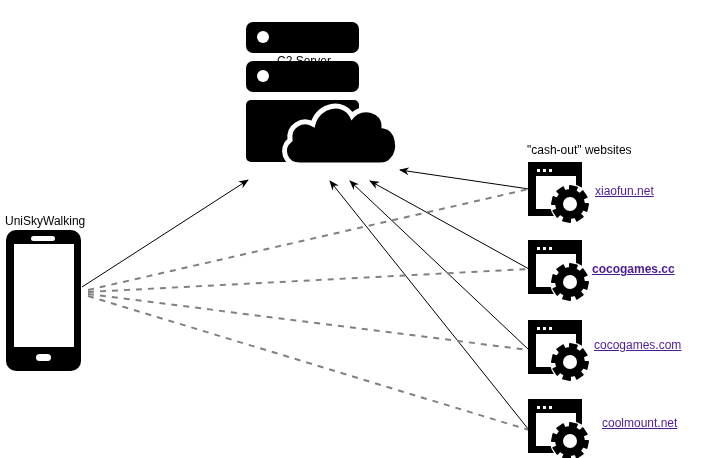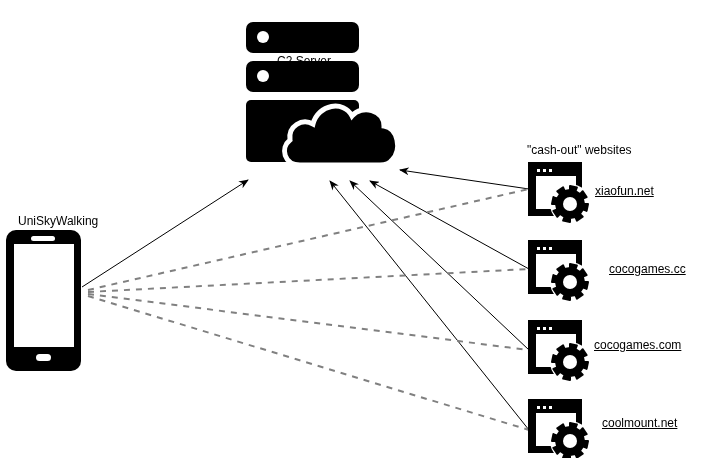--- a/index.html
+++ b/index.html
@@ -1,19 +1,19 @@
 <!DOCTYPE html>
 <html><head>
 <meta charset="utf-8">
 <style>
   html, body { margin: 0; padding: 0; background: #ffffff; }
   body { width: 722px; height: 458px; position: relative; overflow: hidden;
          font-family: "Liberation Sans", sans-serif; }
   .label { position: absolute; font-size: 12px; color: #000; white-space: nowrap; }
-  .link { position: absolute; font-size: 12px; color: #000000; text-decoration: underline; white-space: nowrap; cursor: pointer; }
+  .link { position: absolute; font-size: 12px; color: #4c1d95; text-decoration: underline; white-space: nowrap; cursor: pointer; }
   svg.canvas { position: absolute; left: 0; top: 0; }
 </style>
 </head>
 <body>
 
 <svg class="canvas" width="722" height="458" viewBox="0 0 722 458">
   <defs>
     <marker id="arr" markerWidth="10" markerHeight="8" refX="9" refY="4" orient="auto" markerUnits="userSpaceOnUse">
       <path d="M0,0 L10,4 L0,8 L3,4 Z" fill="#000"></path>
     </marker>
@@ -89,19 +89,19 @@
         <rect x="543" y="406" width="3" height="3" fill="#fff"></rect>
         <rect x="549" y="406" width="3" height="3" fill="#fff"></rect>
         <circle cx="570" cy="441" r="20" fill="#fff"></circle>
         <path d="M570.0,423.0 L576.9,424.4 L575.4,428.1 L579.9,431.1 L582.7,428.3 L586.6,434.1 L582.9,435.6 L584.0,441.0 L588.0,441.0 L586.6,447.9 L582.9,446.4 L579.9,450.9 L582.7,453.7 L576.9,457.6 L575.4,453.9 L570.0,455.0 L570.0,459.0 L563.1,457.6 L564.6,453.9 L560.1,450.9 L557.3,453.7 L553.4,447.9 L557.1,446.4 L556.0,441.0 L552.0,441.0 L553.4,434.1 L557.1,435.6 L560.1,431.1 L557.3,428.3 L563.1,424.4 L564.6,428.1 L570.0,427.0 Z" fill="#000" stroke="#000" stroke-width="2" stroke-linejoin="round"></path>
         <circle cx="570" cy="441" r="7" fill="#fff"></circle>
       </g>
     </g>
 </svg>
 
 <div class="label" style="left:277px; top:6px;margin-top:48px;">C2 Server</div>
-<div class="label" style="left:18px; top:214px;">UniSkyWalking</div>
+<div class="label" style="left:5px; top:214px;">UniSkyWalking</div>
 <div class="label" style="left:527px; top:143px;">"cash-out" websites</div>
 
 <a class="link" style="left:595px; top:184px;">xiaofun.net</a>
-<a class="link" style="left:609px; top:262px;">cocogames.cc</a>
+<a class="link" style="left:592px; top:262px;font-weight:bold;">cocogames.cc</a>
 <a class="link" style="left:594px; top:338px;">cocogames.com</a>
 <a class="link" style="left:594px; top:416px;margin-left:8px;">coolmount.net</a>
 
 </body></html>

